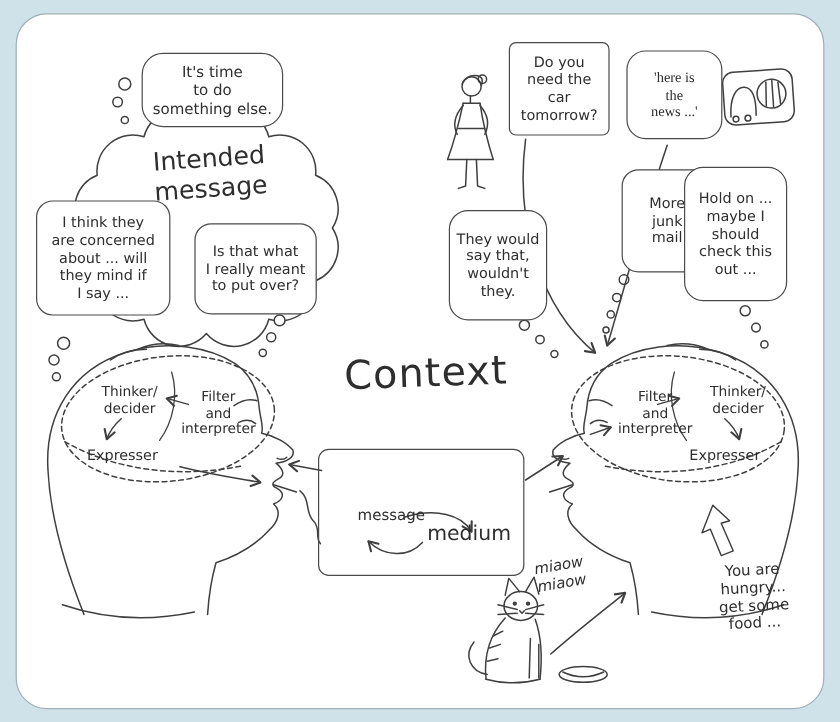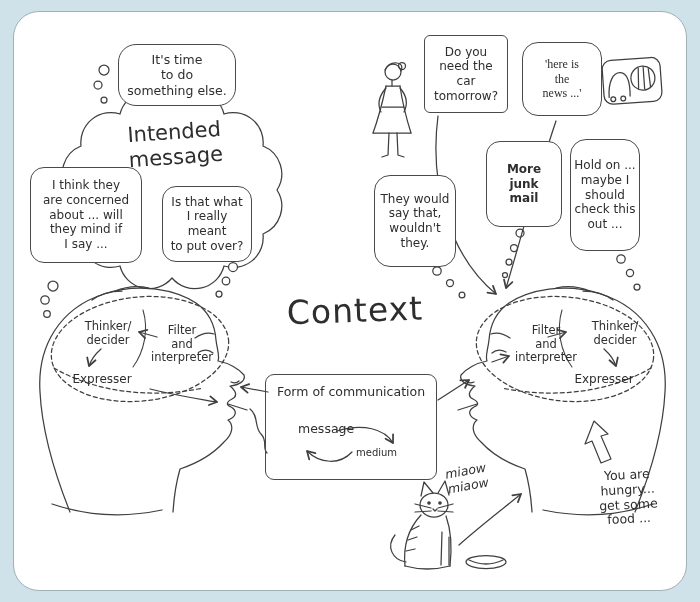--- a/index.html
+++ b/index.html
@@ -21,45 +21,45 @@
     line-height:1.18; color:#2e2e2e;
   }
   .bubble {
     position:absolute; white-space:pre-line; text-align:center;
     border:1.4px solid #4a4a4a; background:#ffffff;
     display:flex; align-items:center; justify-content:center;
     line-height:1.22; padding:7px 3px; font-size:12px; color:#2e2e2e;
   }
   .b-time      { left:118px; top:44px;  width:118px; min-height:62px;  border-radius:18px; font-size:12.5px; }
   .b-concerned { left:30px;  top:167px; width:112px; min-height:96px;  border-radius:14px; }
-  .b-meant     { left:162px; top:186px; width:90px; min-height:76px;  border-radius:14px; }
+  .b-meant     { left:162px; top:186px; width:102px; min-height:76px;  border-radius:14px; }
   .b-car       { left:424px; top:35px;  width:84px;  min-height:78px;  border-radius:6px; }
   .b-news      { left:522px; top:42px;  width:80px;  min-height:74px;  border-radius:16px;font-family:Liberation Serif, serif; }
-  .b-junk      { left:486px; top:141px; width:76px;  min-height:86px;  border-radius:14px;font-weight:bold; }
-  .b-holdon    { left:570px; top:139px; width:70px;  min-height:112px; border-radius:16px; }
+  .b-junk      { left:518px; top:141px; width:76px;  min-height:86px;  border-radius:14px; }
+  .b-holdon    { left:570px; top:139px; width:86px;  min-height:112px; border-radius:16px; }
   .b-theywould { left:374px; top:175px; width:82px;  min-height:92px;  border-radius:16px; }
 
   .l-intended  { left:103px; top:120px; width:144px; font-size:21px; transform:rotate(-4deg); }
   .l-context   { left:272px; top:292px; width:166px; font-size:33px; transform:rotate(-2deg); letter-spacing:1px; }
   .l-thinker-left   { left:72px;  top:320px; width:72px; font-size:11.5px; }
   .l-filter-left    { left:147px; top:324px; width:70px; font-size:11.5px; }
   .l-expresser-left { left:60px;  top:372px; width:84px; font-size:12px; }
   .l-filter-right   { left:511px; top:324px; width:70px; font-size:11.5px; }
   .l-thinker-right  { left:579px; top:320px; width:72px; font-size:11.5px; }
   .l-expresser-right{ left:562px; top:372px; width:84px; font-size:12px; }
   .l-miaow  { left:430px; top:464px; width:74px; font-size:12.5px; font-style:italic; transform:rotate(-10deg); }
   .l-hungry { left:585px; top:468px; width:86px; font-size:12.5px; transform:rotate(-3deg); }
 
   .form-box {
     position:absolute; left:265px; top:374px; width:172px; height:106px;
     border:1.4px solid #4a4a4a; border-radius:9px; background:transparent;
   }
   .form-title   { position:absolute; left:0; top:9px; width:100%; text-align:center; font-size:12.5px; }
   .form-message { position:absolute; left:32px; top:46px; font-size:12.5px; }
-  .form-medium  { position:absolute; left:90px; top:72px; font-size:10px; }
+  .form-medium  { position:absolute; left:90px; top:60px; font-size:17px; }
 </style>
 </head>
 <body>
 
 <div id="card"></div>
 
 <svg id="art" width="700" height="602" viewBox="0 0 700 602" fill="none" stroke="#3f3f3f" stroke-width="1.25" stroke-linecap="round" stroke-linejoin="round">
   <defs>
     <marker id="ah" markerWidth="9" markerHeight="9" refX="7" refY="4.5" orient="auto">
       <path d="M1,1 L7,4.5 L1,8" fill="none" stroke="#3f3f3f" stroke-width="1.4" stroke-linecap="round"></path>
@@ -219,21 +219,20 @@
 <div class="txt l-expresser-left">Expresser</div>
 
 <div class="txt l-filter-right">Filter
 and
 interpreter</div>
 <div class="txt l-thinker-right">Thinker/
 decider</div>
 <div class="txt l-expresser-right">Expresser</div>
 
 <div class="form-box">
-  <div class="form-title">Form of communication</div>
   <div class="form-message">message</div>
   <div class="form-medium">medium</div>
 </div>
 
 <div class="bubble b-car">Do you
 need the
 car
 tomorrow?</div>
 <div class="bubble b-news">'here is
 the

